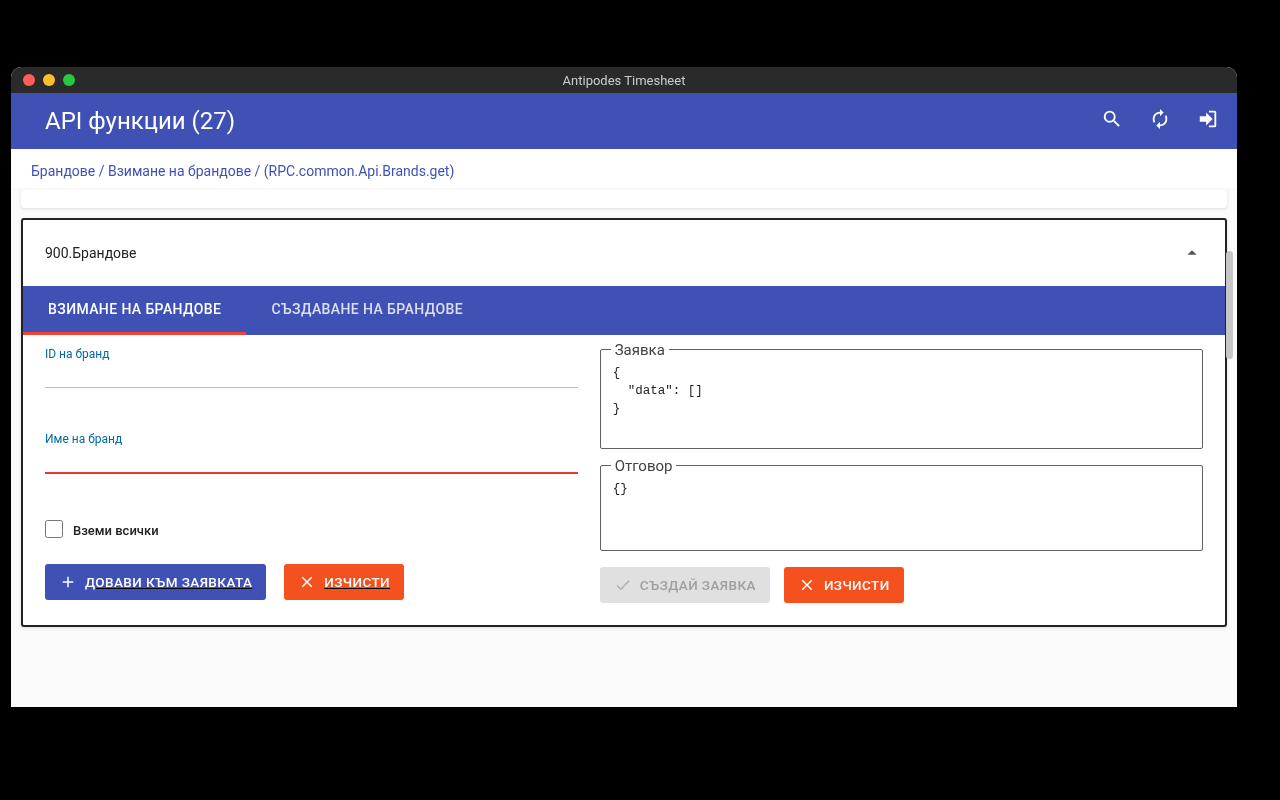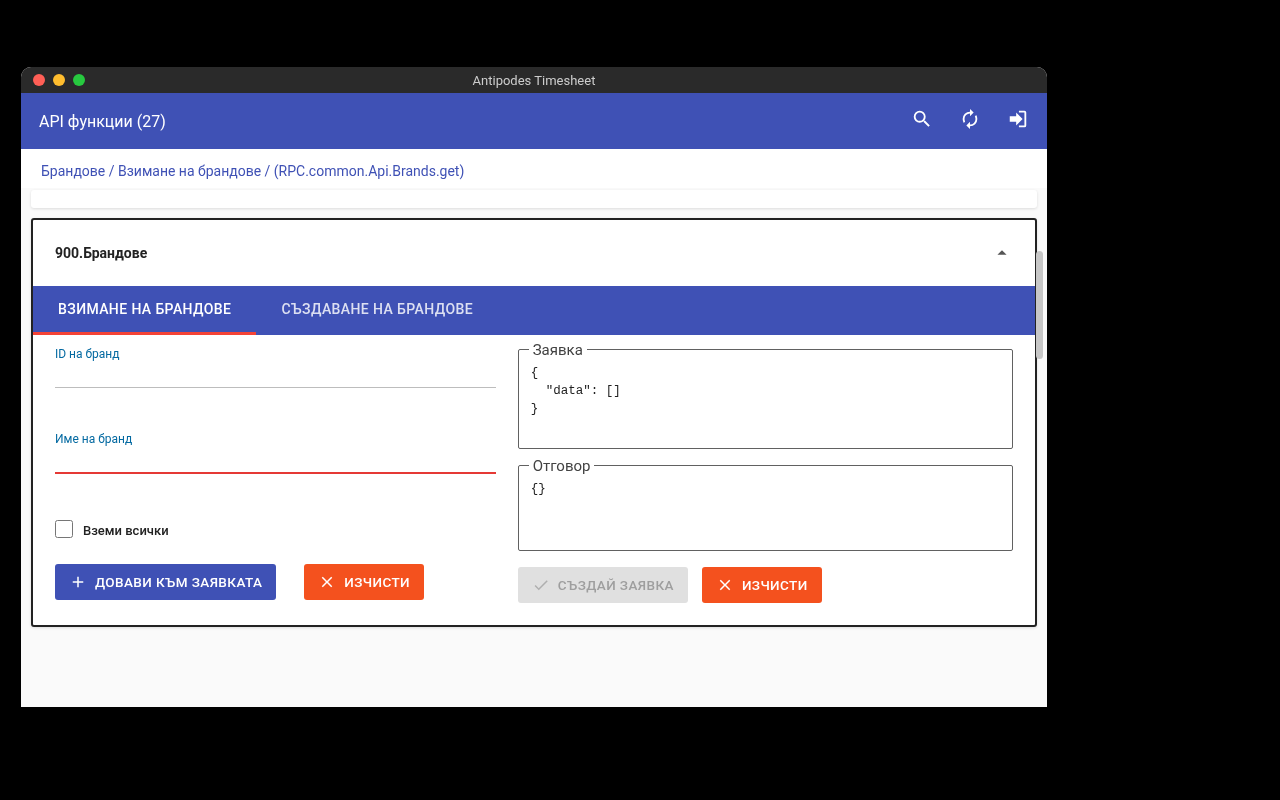--- a/index.html
+++ b/index.html
@@ -1,49 +1,49 @@
 <!DOCTYPE html>
 <html><head>
 <meta charset="utf-8">
 <style>
 * { margin:0; padding:0; box-sizing:border-box; font-family:Roboto,"Helvetica Neue",Arial,sans-serif; }
 body { background:#000; width:1280px; height:800px; overflow:hidden; }
-.window { position:absolute; left:21px; top:67px; width:1026px; height:640px; background:#fff; border-radius:10px 10px 0 0; overflow:hidden; display:flex; flex-direction:column; box-shadow:0 20px 60px rgba(0,0,0,0.6);}
+.window { position:absolute; left:11px; top:67px; width:1226px; height:640px; background:#fff; border-radius:10px 10px 0 0; overflow:hidden; display:flex; flex-direction:column; box-shadow:0 20px 60px rgba(0,0,0,0.6);}
 .titlebar { height:26px; background:#2a2a2a; display:flex; align-items:center; position:relative; }
 .traffic { display:flex; gap:8px; position:absolute; left:12px; }
 .dot { width:12px; height:12px; border-radius:50%; }
 .dot.red{background:#ff5f56;} .dot.yellow{background:#ffbd2e;} .dot.green{background:#27c93f;}
 .titlebar-title { color:#ccc; font-size:13px; margin:0 auto; }
 .appbar { background:#3f51b5; height:56px; display:flex; align-items:center; padding:0 18px; color:#fff; }
-.appbar-title { font-size:16px; font-weight:400; flex:1; }
+.appbar-title { font-size:24px; font-weight:400; flex:1;margin-left:16px; }
 .appbar-icons { display:flex; gap:26px; align-items:center;}
 .appbar-icons svg { cursor:pointer; }
 .content { flex:1; overflow:auto; background:#fafafa; position:relative;}
 .breadcrumb { background:#fff; padding:14px 20px 9px; font-size:14px; color:#3f51b5; }
 .breadcrumb span { cursor:pointer; }
 .card-strip { margin:2px 10px 10px; height:18px; background:#fff; border-radius:3px; box-shadow:0 1px 3px rgba(0,0,0,0.12);}
 .card { margin:10px; background:#fff; border-radius:3px; box-shadow:0 1px 3px rgba(0,0,0,0.12); }
 .card-outlined { border:2px solid #222; }
 .card-header { display:flex; align-items:center; padding:22px 22px; cursor:pointer; }
-.card-header .card-title { font-size:14px; font-weight:700; color:#222; flex:1;}
+.card-header .card-title { font-size:14px; font-weight:400; color:#222; flex:1;}
 .chev { width:22px; height:22px; }
 .tabs { display:flex; background:#3f51b5; }
 .tab { padding:15px 25px; color:rgba(255,255,255,0.82); font-size:14px; font-weight:500; letter-spacing:.4px; cursor:pointer; }
 .tab.active { color:#fff; border-bottom:3px solid #f44336; }
 .form-area { display:flex; gap:22px; padding:14px 22px 22px; }
 .left-col { flex:0 0 46%; }
 .right-col { flex:1; }
 .field { position:relative; margin-bottom:46px; }
 .field-label { position:absolute; top:-2px; left:0; font-size:12px; color:#0369a1; pointer-events:none;}
 .field input { width:100%; border:none; border-bottom:1px solid #bdbdbd; font-size:15px; padding:16px 0 4px; outline:none; }
 .field.error input { border-bottom:2px solid #e53935; }
 .checkbox-row { display:flex; align-items:flex-end; gap:10px; margin:18px 0 26px;}
 .checkbox-row input { width:18px; height:18px; cursor:pointer;}
 .checkbox-row label { font-size:13px; font-weight:500; color:#222;}
-.btn-row { display:flex; gap:28px; }
+.btn-row { display:flex; gap:18px;text-decoration:underline; }
 .btn { display:flex; align-items:center; gap:8px; padding:0 14px; height:36px; border:none; border-radius:3px; font-size:13.5px; font-weight:500; letter-spacing:.4px; cursor:pointer; color:#fff; text-transform:uppercase;}
 .btn svg{flex-shrink:0;}
 .btn-primary { background:#3f51b5; }
 .btn-danger  { background:#f4511e; }
 .btn-flat    { background:#e0e0e0; color:#9e9e9e; cursor:default;}
 .btn-flat svg{opacity:.55;}
 .fieldset { border:1px solid #616161; border-radius:2px; padding:14px 12px 12px; margin-bottom:16px; position:relative;}
 .fieldset-legend { position:absolute; top:-9px; left:10px; background:#fff; padding:0 4px; font-size:15px; color:#424242;}
 .request-box { height:100px; }
 .response-box { height:86px; }

